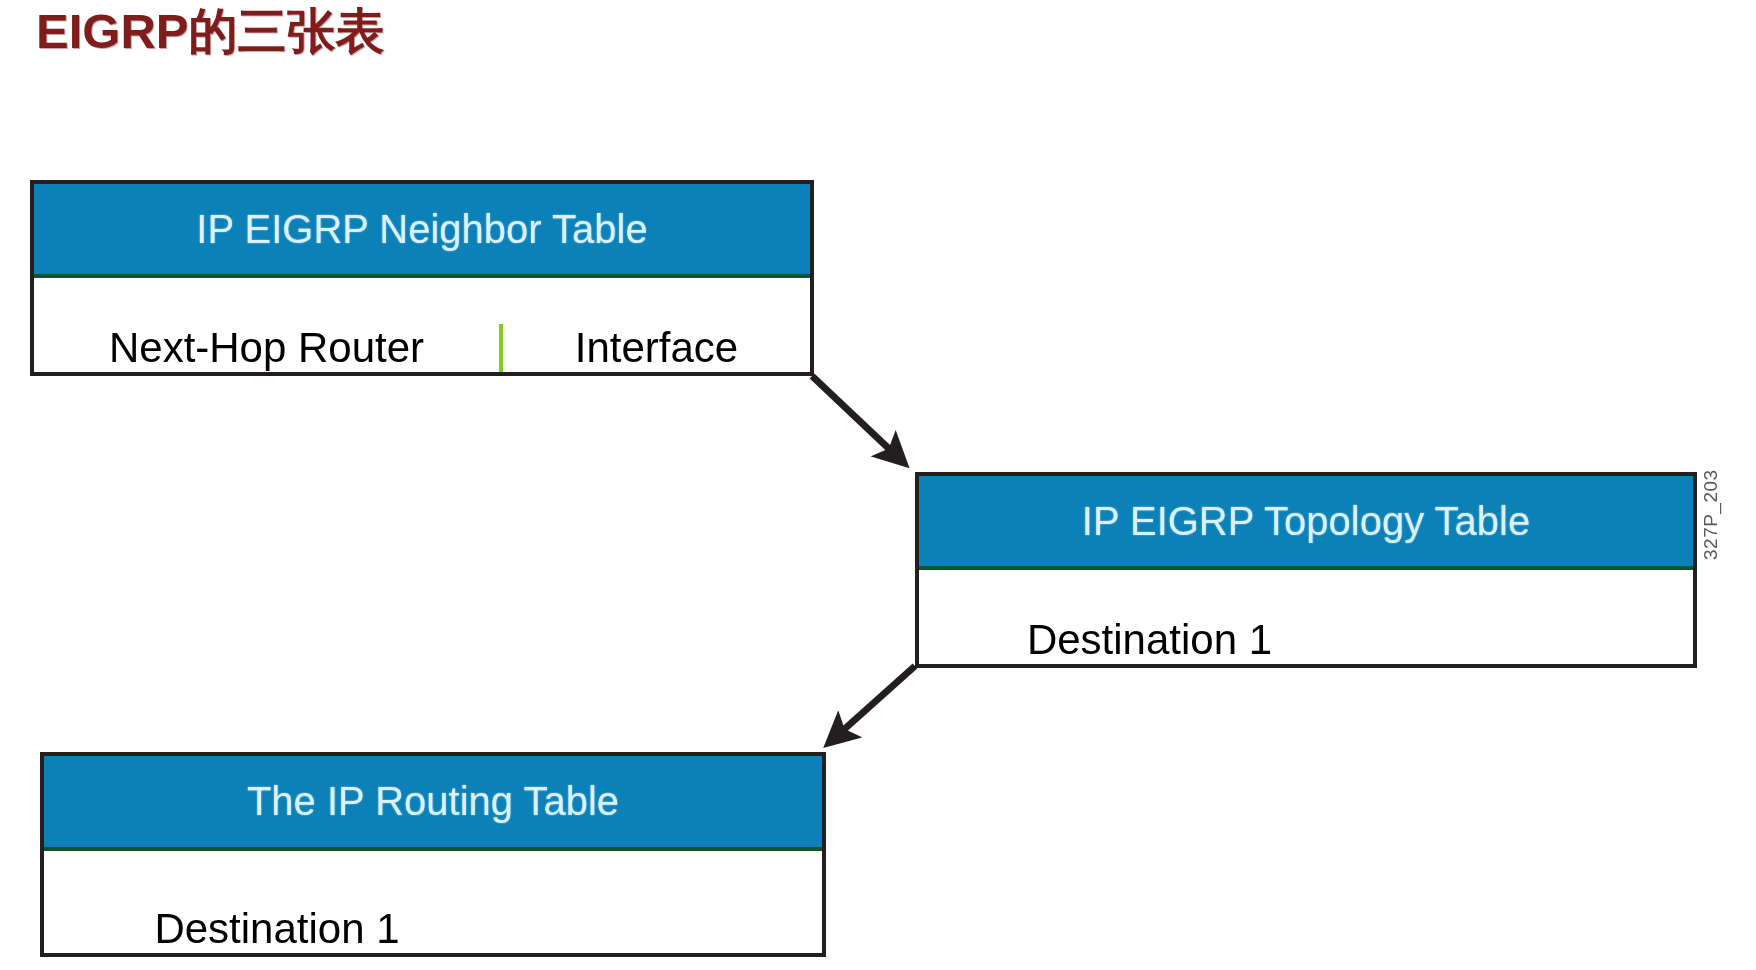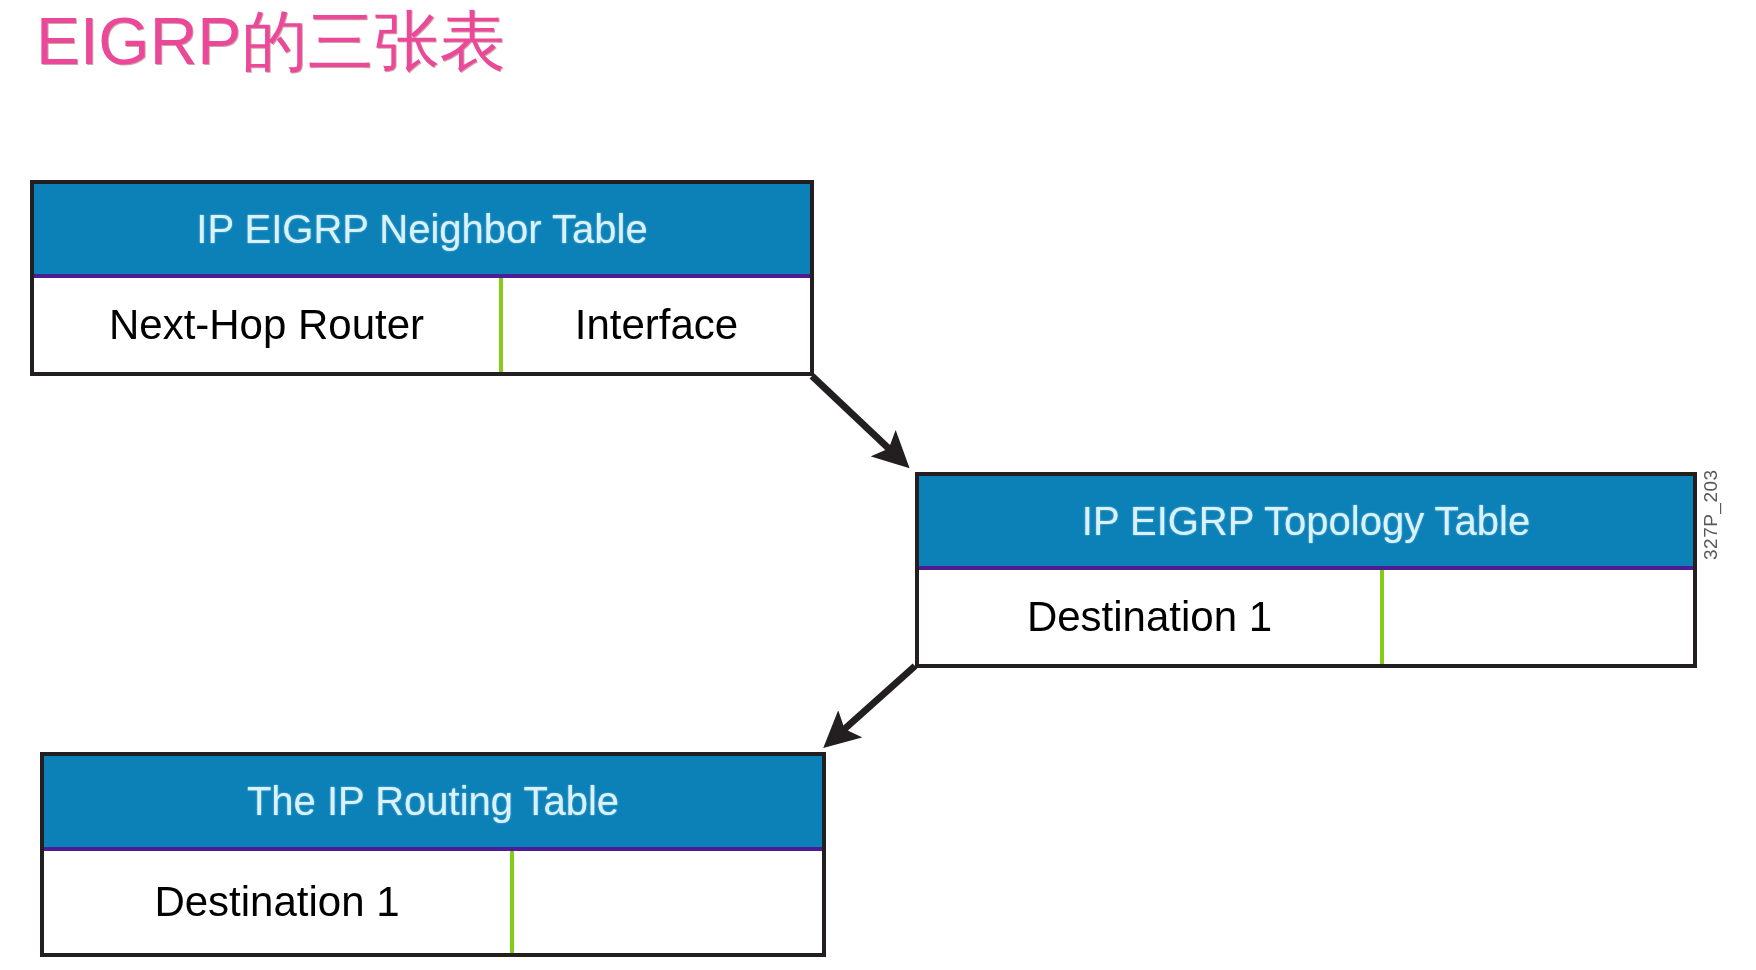--- a/index.html
+++ b/index.html
@@ -21,23 +21,23 @@
     width: 1756px;
     height: 970px;
     background: #ffffff;
   }
 
   
   .slide-title {
     position: absolute;
     left: 36px;
     top: 2px;
-    font-size: 66px;
-    font-weight: normal;
-    color: #ec4899;
+    font-size: 49px;
+    font-weight: bold;
+    color: #7f1d1d;
     letter-spacing: 0px;
     text-shadow: 1px 1px 0 rgba(120,0,0,0.35);
     white-space: nowrap;
     line-height: 1.2;
   }
 
   
   .tbl {
     position: absolute;
     box-sizing: border-box;
@@ -45,28 +45,29 @@
     background: #ffffff;
   }
   .tbl-header {
     box-sizing: border-box;
     background: #0b81b8;
     color: #d8f2ff;
     text-align: center;
     display: flex;
     align-items: center;
     justify-content: center;
-    border-bottom: 4px solid #4c1d95;
+    border-bottom: 4px solid #14532d;
     text-shadow: 0 0 2px rgba(255,255,255,0.55);
     white-space: nowrap;
   }
   .tbl-row {
     box-sizing: border-box;
     display: flex;
     background: #ffffff;
+    align-items: flex-end;
   }
   .tbl-cell {
     box-sizing: border-box;
     display: flex;
     align-items: center;
     justify-content: center;
     color: #000000;
     white-space: nowrap;
   }
   .tbl-cell.divider {

